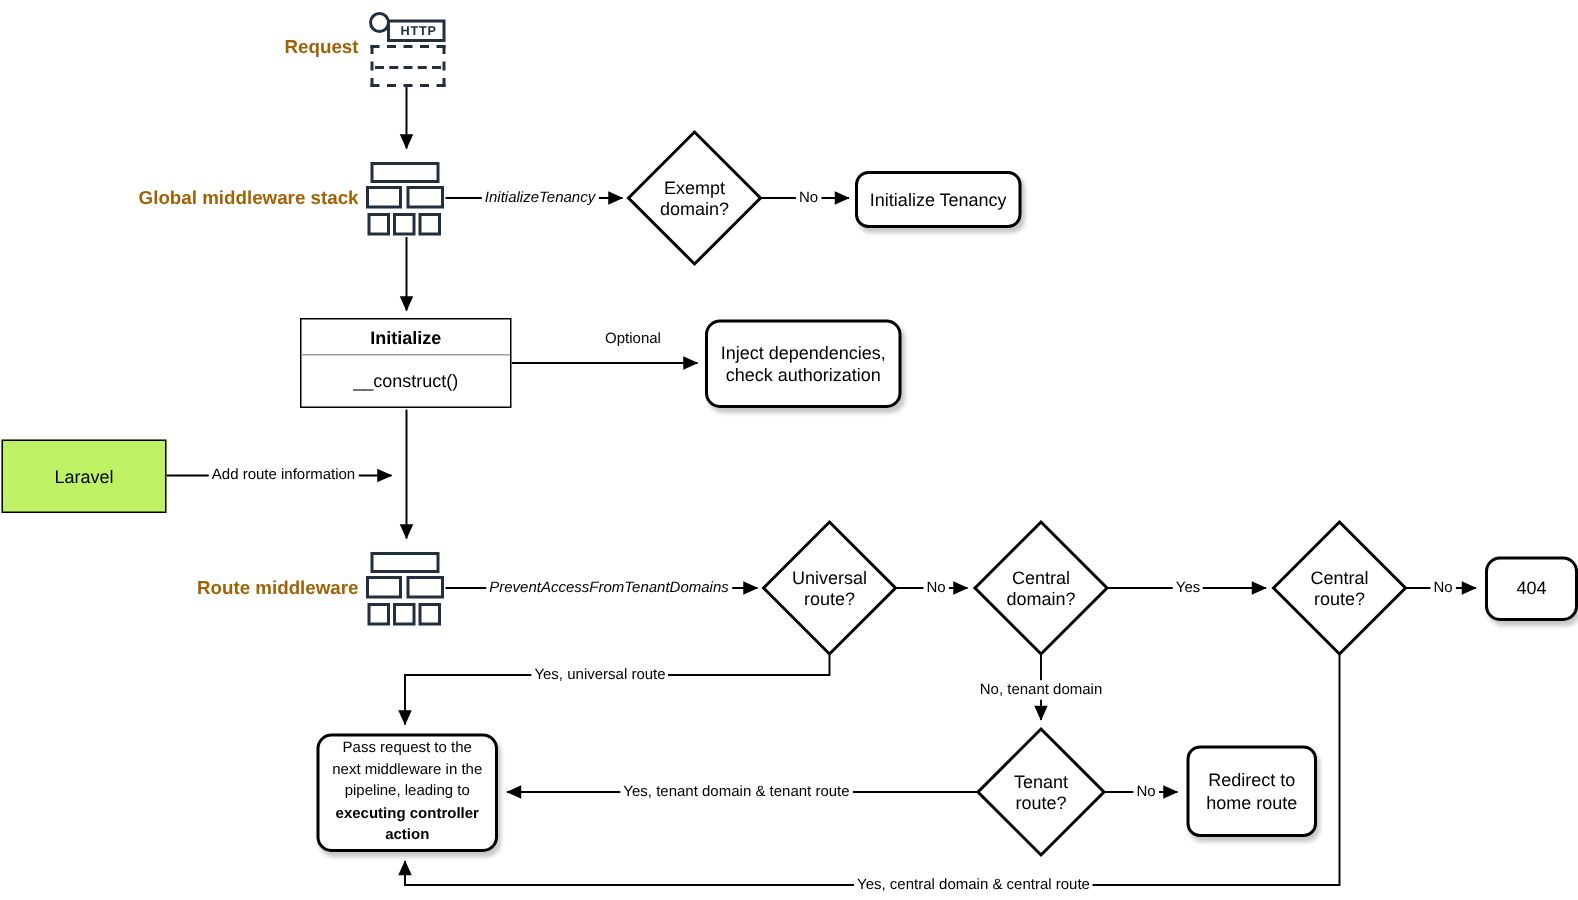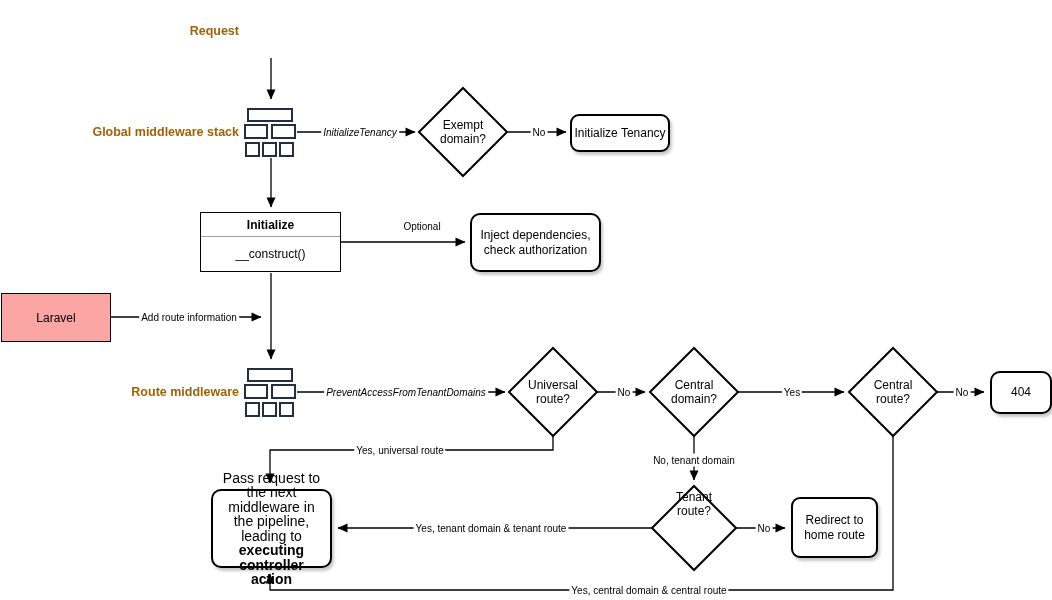--- a/index.html
+++ b/index.html
@@ -19,21 +19,21 @@
   .ic{position:absolute;box-sizing:border-box;background:#fff;border:2.5px solid #232F3E;}
   .req-circle{border-radius:50%;z-index:3;}
   .dashed-box{border-style:dashed;border-width:2px;}
   .dash-mid{position:absolute;left:1px;right:1px;top:50%;border-top:2px dashed #232F3E;}
   .http-text{
     position:absolute;color:#232F3E;font-size:8.5px;font-weight:bold;
     letter-spacing:.5px;line-height:9px;
   }
   
   .rect-node{
-    position:absolute;box-sizing:border-box;background:#fca5a5;border:1.5px solid #000;
+    position:absolute;box-sizing:border-box;background:#bef264;border:1.5px solid #000;
     display:flex;align-items:center;justify-content:center;text-align:center;
     font-size:12px;line-height:14px;
   }
   .round-node{
     position:absolute;box-sizing:border-box;background:#fff;border:2px solid #000;
     border-radius:9px;display:flex;align-items:center;justify-content:center;
     text-align:center;font-size:12px;line-height:14.5px;
     box-shadow:2px 3px 3px rgba(0,0,0,0.22);
   }
   .thick{border-width:2.5px;border-radius:10px;}
@@ -48,21 +48,21 @@
   .dlabel{
     position:absolute;transform:translate(-50%,-50%);text-align:center;
     font-size:12px;line-height:14px;
   }
   
   .elabel{
     position:absolute;transform:translate(-50%,-50%);background:#fff;
     font-size:10px;line-height:13px;white-space:nowrap;padding:0 2px;text-align:center;
   }
   .it{font-style:italic;}
-  .pass-text{font-size:14px;line-height:14.5px;}
+  .pass-text{font-size:10px;line-height:14.5px;}
   .pass-text b{font-weight:bold;}
 </style>
 </head>
 <body>
 
 <div class="canvas">
 
   <svg class="wires" viewBox="0 0 1052 600" xmlns="http://www.w3.org/2000/svg">
     <defs>
       <marker id="arr" markerUnits="userSpaceOnUse" markerWidth="12" markerHeight="12" refX="10" refY="5" orient="auto">
@@ -93,20 +93,28 @@
       <polygon points="650,392 694,348 738,392 694,436"></polygon>
       <polygon points="849,392 893,348 937,392 893,436"></polygon>
       <polygon points="652,528 694,486 736,528 694,570"></polygon>
     </g>
   </svg>
 
   <div class="navy-label" style="right:813px;top:23px;">Request</div>
   <div class="navy-label" style="right:813px;top:124px;">Global middleware stack</div>
   <div class="navy-label" style="right:813px;top:384px;">Route middleware</div>
 
+  <div class="abs" style="left:246px;top:7px;width:51px;height:51px;">
+    <div class="ic req-circle" style="left:0;top:1px;width:14px;height:14px;"></div>
+    <div class="ic" style="left:12px;top:6px;width:39px;height:15px;"></div>
+    <div class="http-text" style="left:21px;top:9px;">HTTP</div>
+    <div class="ic dashed-box" style="left:1px;top:23px;width:50px;height:28px;">
+      <div class="dash-mid"></div>
+    </div>
+  </div>
 
   <div class="abs" style="left:244px;top:107px;width:52px;height:50px;">
     <div class="ic" style="left:3px;top:1px;width:46px;height:14px;"></div>
     <div class="ic" style="left:0;top:17px;width:24px;height:15px;"></div>
     <div class="ic" style="left:27px;top:17px;width:25px;height:15px;"></div>
     <div class="ic" style="left:1px;top:35px;width:15px;height:15px;"></div>
     <div class="ic" style="left:18px;top:35px;width:15px;height:15px;"></div>
     <div class="ic" style="left:35px;top:35px;width:15px;height:15px;"></div>
   </div>
 
@@ -119,37 +127,37 @@
     <div class="ic" style="left:35px;top:35px;width:15px;height:15px;"></div>
   </div>
 
   <div class="uml" style="left:200px;top:212px;width:141px;height:60px;">
     <div class="uml-head">Initialize</div>
     <div class="uml-body">__construct()</div>
   </div>
 
   <div class="rect-node" style="left:1px;top:293px;width:110px;height:49px;">Laravel</div>
 
-  <div class="round-node" style="left:570px;top:114px;width:100px;height:38px;">Initialize Tenancy</div>
+  <div class="round-node" style="left:570px;top:114px;width:111px;height:38px;">Initialize Tenancy</div>
 
   <div class="round-node thick" style="left:470px;top:213px;width:131px;height:59px;padding:12px 8px;">Inject dependencies, check authorization</div>
 
   <div class="round-node thick" style="left:990px;top:371px;width:62px;height:43px;">404</div>
 
   <div class="round-node" style="left:791px;top:497px;width:87px;height:61px;padding:2px 8px;">Redirect to home route</div>
 
   <div class="round-node thick pass-text" style="left:211px;top:489px;width:121px;height:79px;padding:2px 5px;">
     <div><span>Pass request to the next middleware in the pipeline, leading to </span><b>executing controller action</b></div>
   </div>
 
   <div class="dlabel" style="left:463px;top:132px;width:54px;">Exempt domain?</div>
   <div class="dlabel" style="left:553px;top:392px;width:60px;">Universal route?</div>
   <div class="dlabel" style="left:694px;top:392px;width:54px;">Central domain?</div>
   <div class="dlabel" style="left:893px;top:392px;width:48px;">Central route?</div>
-  <div class="dlabel" style="left:694px;top:504px;width:46px;">Tenant route?</div>
+  <div class="dlabel" style="left:694px;top:528px;width:46px;">Tenant route?</div>
 
   <div class="elabel it" style="left:360px;top:132px;">InitializeTenancy</div>
   <div class="elabel" style="left:539px;top:132px;">No</div>
   <div class="elabel" style="left:406px;top:226px;margin-left:16px;">Optional</div>
   <div class="elabel" style="left:189px;top:317px;">Add route information</div>
   <div class="elabel it" style="left:406px;top:392px;">PreventAccessFromTenantDomains</div>
   <div class="elabel" style="left:624px;top:392px;">No</div>
   <div class="elabel" style="left:792px;top:392px;">Yes</div>
   <div class="elabel" style="left:962px;top:392px;">No</div>
   <div class="elabel" style="left:400px;top:450px;">Yes, universal route</div>

